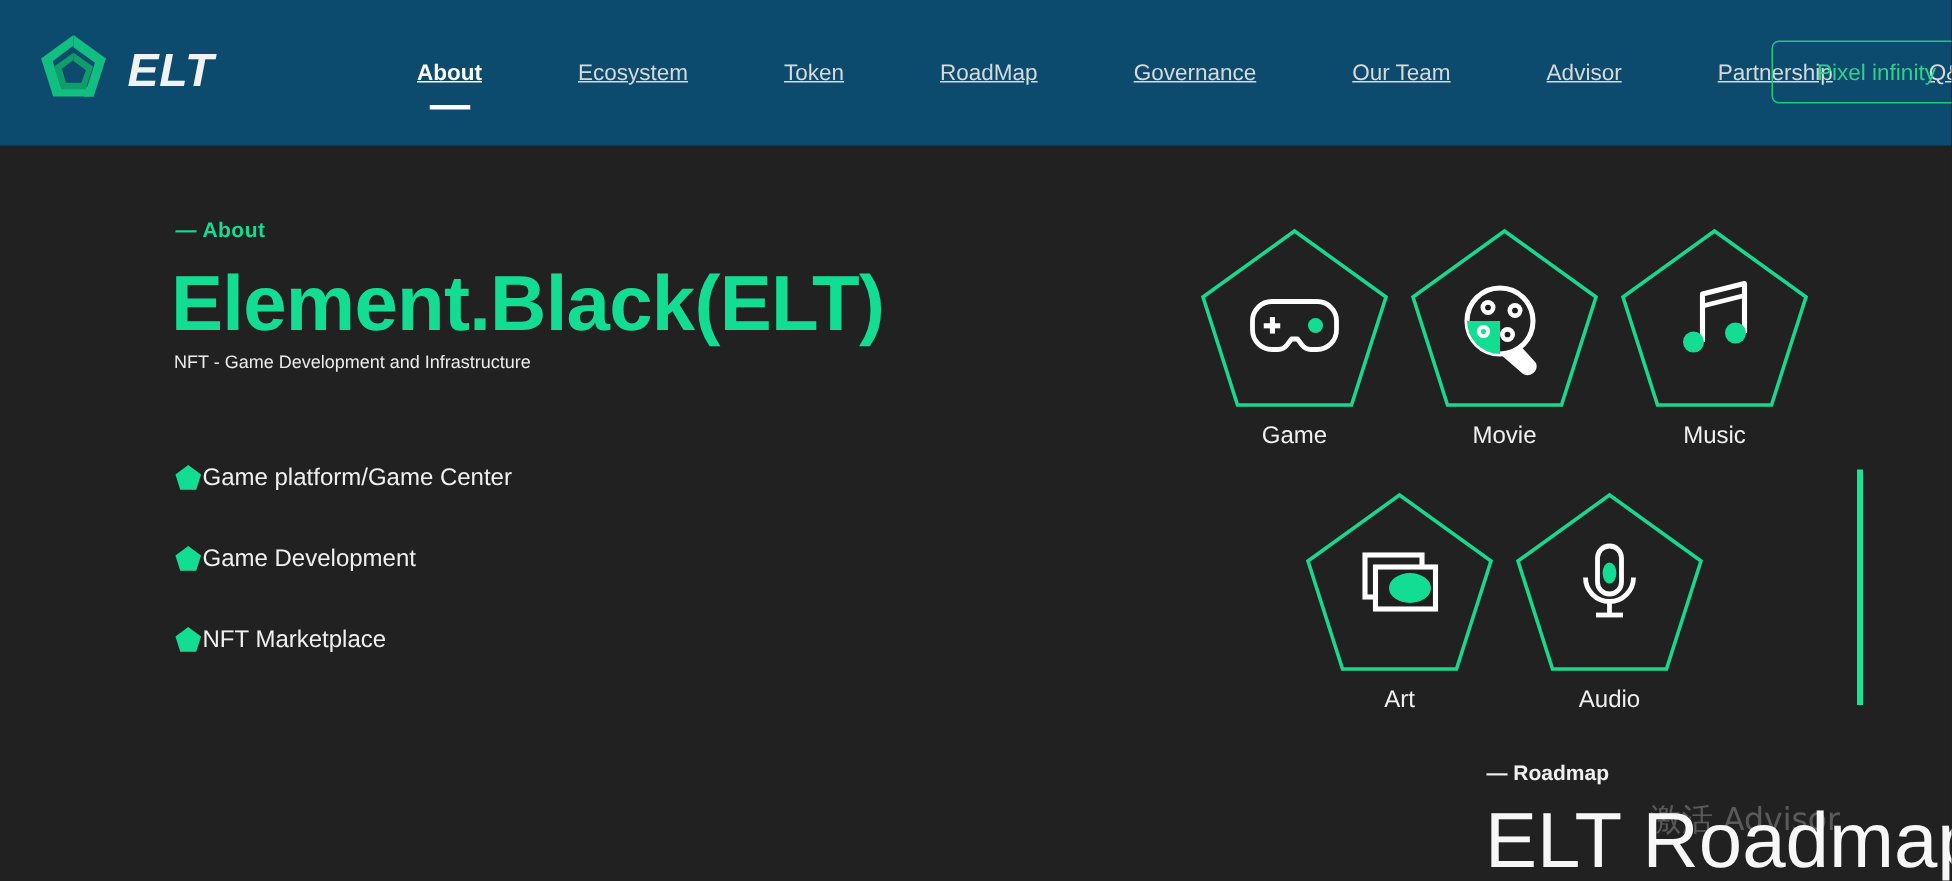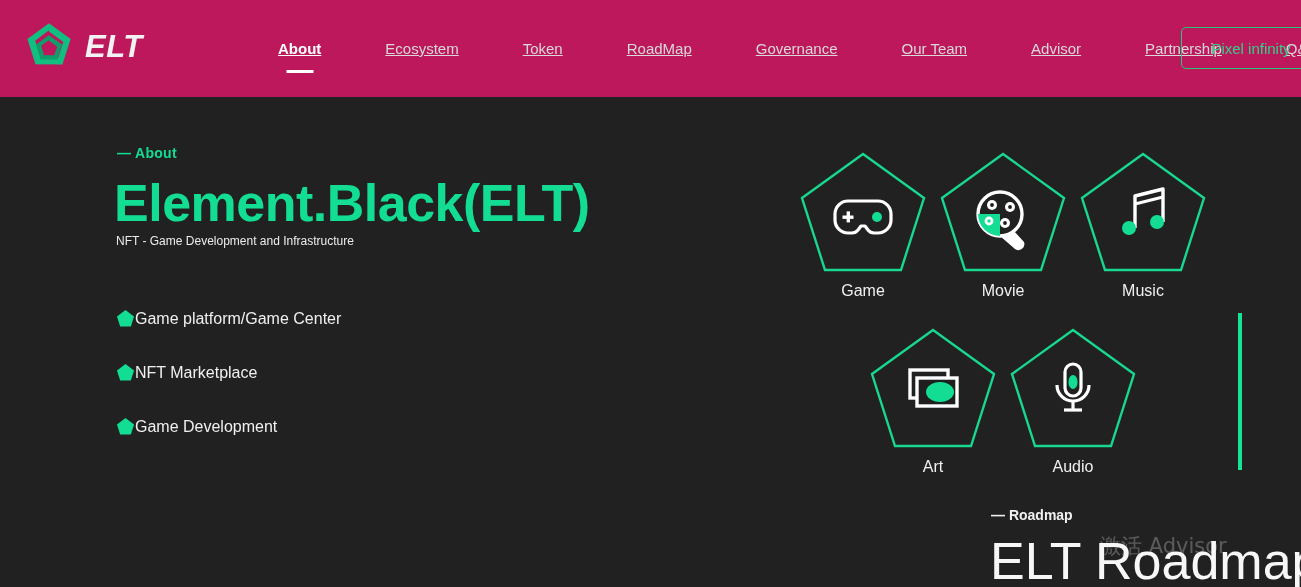--- a/index.html
+++ b/index.html
@@ -7,21 +7,21 @@
   body {
     background:#212121;
     font-family:"Liberation Sans", sans-serif;
     color:#ffffff;
     position:relative;
   }
 
   
   #header {
     position:absolute; left:0; top:0; width:1301px; height:97px;
-    background:#be185d;
+    background:#0c4a6e;
     display:flex; align-items:center;
   }
   #logo-block {
     position:absolute; left:22px; top:19px;
     display:flex; align-items:center; gap:9px;
   }
   #logo-mark { width:54px; height:54px; display:block; }
   #logo-text {
     font-size:31px; font-weight:bold; font-style:italic;
     color:#f2f2f2; letter-spacing:0.5px; line-height:1;
@@ -163,27 +163,27 @@
   <div class="feature-row">
     <svg class="feature-bullet" viewBox="0 0 20 20">
       <polygon points="10,1 19,7.8 15.6,18.5 4.4,18.5 1,7.8" fill="#13dd93"></polygon>
     </svg>
     <span class="feature-label">Game platform/Game Center</span>
   </div>
   <div class="feature-row">
     <svg class="feature-bullet" viewBox="0 0 20 20">
       <polygon points="10,1 19,7.8 15.6,18.5 4.4,18.5 1,7.8" fill="#13dd93"></polygon>
     </svg>
-    <span class="feature-label">NFT Marketplace</span>
+    <span class="feature-label">Game Development</span>
   </div>
   <div class="feature-row">
     <svg class="feature-bullet" viewBox="0 0 20 20">
       <polygon points="10,1 19,7.8 15.6,18.5 4.4,18.5 1,7.8" fill="#13dd93"></polygon>
     </svg>
-    <span class="feature-label">Game Development</span>
+    <span class="feature-label">NFT Marketplace</span>
   </div>
 </div>
 
 <div class="penta-cell" style="left:793px; top:150px;">
   <svg class="penta-shape" viewBox="0 0 130 124">
     <polygon points="65,4 126,48 103,120 27,120 4,48" fill="none" stroke="#18d78f" stroke-width="2.4"></polygon>
     <g transform="translate(65,68)">
       <path d="M-28,-4 a13,13 0 0 1 13,-13 h30 a13,13 0 0 1 13,13 v6 a13,13 0 0 1 -13,13 h-4 a8,8 0 0 1 -6,-3 l-3,-4 h-4 l-3,4 a8,8 0 0 1 -6,3 h-4 a13,13 0 0 1 -13,-13 z" fill="none" stroke="#ffffff" stroke-width="3.2" stroke-linejoin="round"></path>
       <rect x="-20.5" y="-2.5" width="11" height="3.4" fill="#ffffff"></rect>
       <rect x="-16.4" y="-6.6" width="3.4" height="11" fill="#ffffff"></rect>

